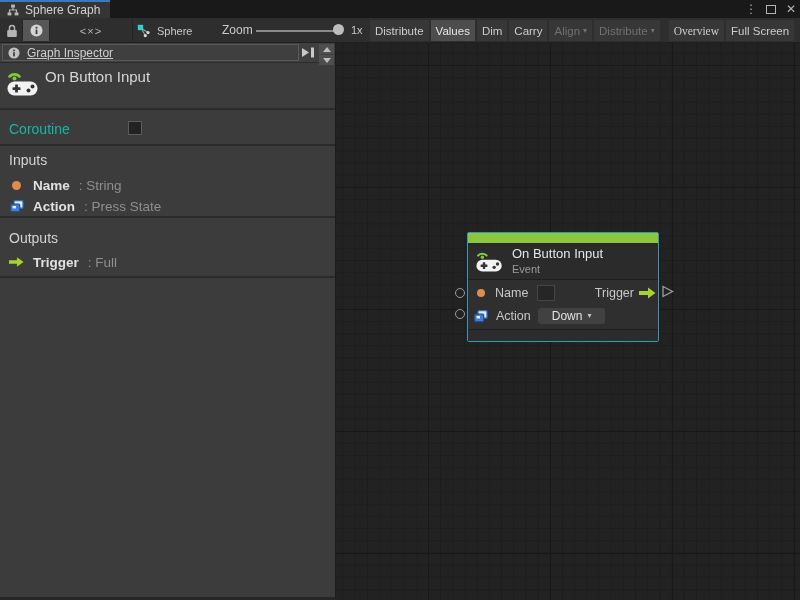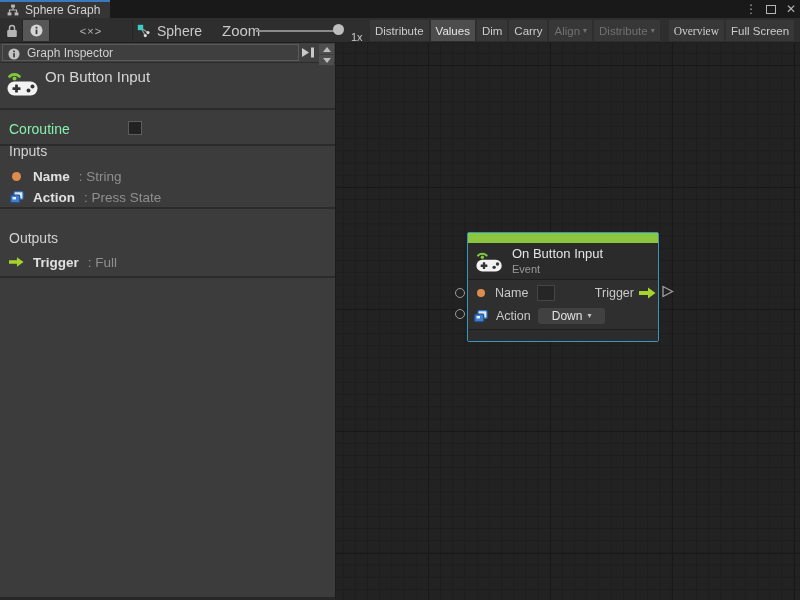--- a/index.html
+++ b/index.html
@@ -31,62 +31,62 @@
     background:#2e2e2e; border-bottom:1px solid #1f1f1f;
   }
   .tool-btn {
     position:absolute; top:2px; height:21px; display:flex; align-items:center; justify-content:center;
   }
   .lock-btn  { left:2px;  width:20px; }
   .info-btn  { left:23px; width:26px; background:#575757; }
   .code-btn  { left:50px; width:82px; color:#b8b8b8; font-size:11px; letter-spacing:1px; }
   .vsep { position:absolute; top:2px; width:1px; height:21px; background:#242424; }
   .sphere-group { position:absolute; left:137px; top:2px; height:21px; display:flex; align-items:center; gap:6px; }
-  .sphere-label { font-size:14px; color:#c9c9c9; }
-  .zoom-label { position:absolute; left:222px; top:0; height:25px; line-height:25px; font-size:15px; color:#c9c9c9; }
+  .sphere-label { font-size:11px; color:#c9c9c9; }
+  .zoom-label { position:absolute; left:222px; top:0; height:25px; line-height:25px; font-size:12px; color:#c9c9c9; }
   .zoom-track { position:absolute; left:256px; top:30px; width:82px; height:2px; background:#8a8a8a; margin-top:-18px; }
   .zoom-knob  { position:absolute; left:333px; top:6px; width:11px; height:11px; border-radius:50%; background:#bdbdbd; }
-  .zoom-value { position:absolute; left:351px; top:7px; height:25px; line-height:25px; font-size:11px; color:#c9c9c9; }
+  .zoom-value { position:absolute; left:351px; top:0; height:25px; line-height:25px; font-size:11px; color:#c9c9c9; }
   .tb-buttons { position:absolute; left:370px; top:2px; height:21px; display:flex; gap:2px; }
   .tbtn {
     height:21px; display:flex; align-items:center; padding:0 5px; gap:3px;
     background:#373737; color:#cccccc; font-size:11.5px; white-space:nowrap; cursor:default;
   }
   .tbtn.selected { background:#4d4d4d; color:#e6e6e6; }
   .tbtn.disabled { color:#717171; }
   .tbtn.gap-before { margin-left:7px;font-family:Liberation Serif, serif; }
   .caret { font-size:8px; line-height:1; }
 
   
   .inspector {
     position:absolute; left:0; top:43px; width:336px; height:557px;
     background:#3c3c3c; border-right:1px solid #1c1c1c; border-bottom:3px solid #272727;
   }
   .insp-header { position:absolute; left:0; top:0; width:100%; height:20px; background:#3f3f3f; border-bottom:1px solid #2c2c2c; }
   .insp-header-box {
     position:absolute; left:2px; top:1px; width:297px; height:17px;
-    border:1px solid #5a5a5a; display:flex; align-items:flex-end; gap:7px; padding-left:5px;
+    border:1px solid #5a5a5a; display:flex; align-items:center; gap:7px; padding-left:5px;text-decoration:underline;
   }
   .insp-header-label { font-size:12px; color:#cfcfcf; }
   .dock-btn { position:absolute; left:301px; top:3px; width:15px; height:13px; display:flex; align-items:center; }
   .spinner { position:absolute; left:319px; top:1px; width:15px; height:22px; display:flex; flex-direction:column; gap:1px; z-index:3; }
   .spin-btn { width:15px; height:10px; background:#4e4e4e; display:flex; align-items:center; justify-content:center; }
   .tri-up   { width:0; height:0; border-left:4px solid transparent; border-right:4px solid transparent; border-bottom:5px solid #bdbdbd; }
   .tri-down { width:0; height:0; border-left:4px solid transparent; border-right:4px solid transparent; border-top:5px solid #bdbdbd; }
 
   .unit-block { position:absolute; left:0; top:20px; width:100%; height:47px; border-bottom:2px solid #2b2b2b; }
   .unit-title { position:absolute; left:45px; top:5px; font-size:15px; color:#d6d6d6; }
   .unit-icon { position:absolute; left:7px; top:6px; }
 
   .coroutine-row { position:absolute; left:0; top:69px; width:100%; height:34px; border-bottom:2px solid #2b2b2b; }
-  .coroutine-label { position:absolute; left:9px; top:9px; font-size:14px; color:#86efac; }
+  .coroutine-label { position:absolute; left:9px; top:9px; font-size:14px; color:#14b8a6; }
   .checkbox { position:absolute; left:128px; top:9px; width:14px; height:14px; background:#222222; border:1px solid #5d5d5d; }
 
   .section { position:absolute; left:0; width:100%; border-bottom:2px solid #2b2b2b; }
-  .sec-inputs  { top:93px; height:73px; }
+  .sec-inputs  { top:102px; height:73px; }
   .sec-outputs { top:180px; height:55px; }
   .sec-title { position:absolute; left:9px; top:7px; font-size:14px; color:#d2d2d2; }
   .port-row { position:absolute; left:9px; display:flex; align-items:center; gap:9px; height:16px; }
   .port-row .icon-slot { width:15px; display:flex; justify-content:center; }
   .port-name { font-size:13.5px; font-weight:bold; color:#e0e0e0; }
   .port-type { font-size:13.5px; color:#8f8f8f; }
   .row-a { top:32px; } .row-b { top:53px; } .row-o { top:31px; }
   .dot-orange { width:9px; height:9px; border-radius:50%; background:#E08C4E; }
 
   

